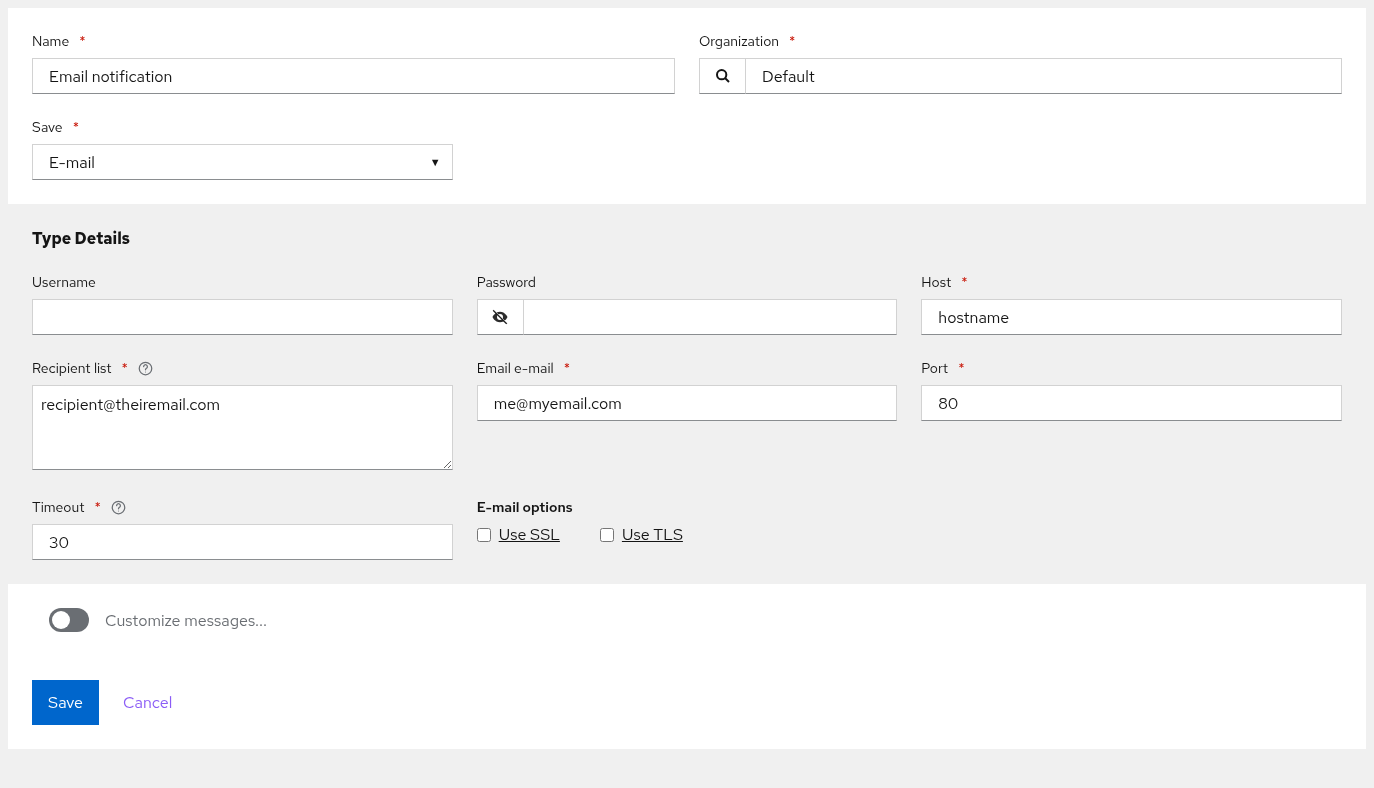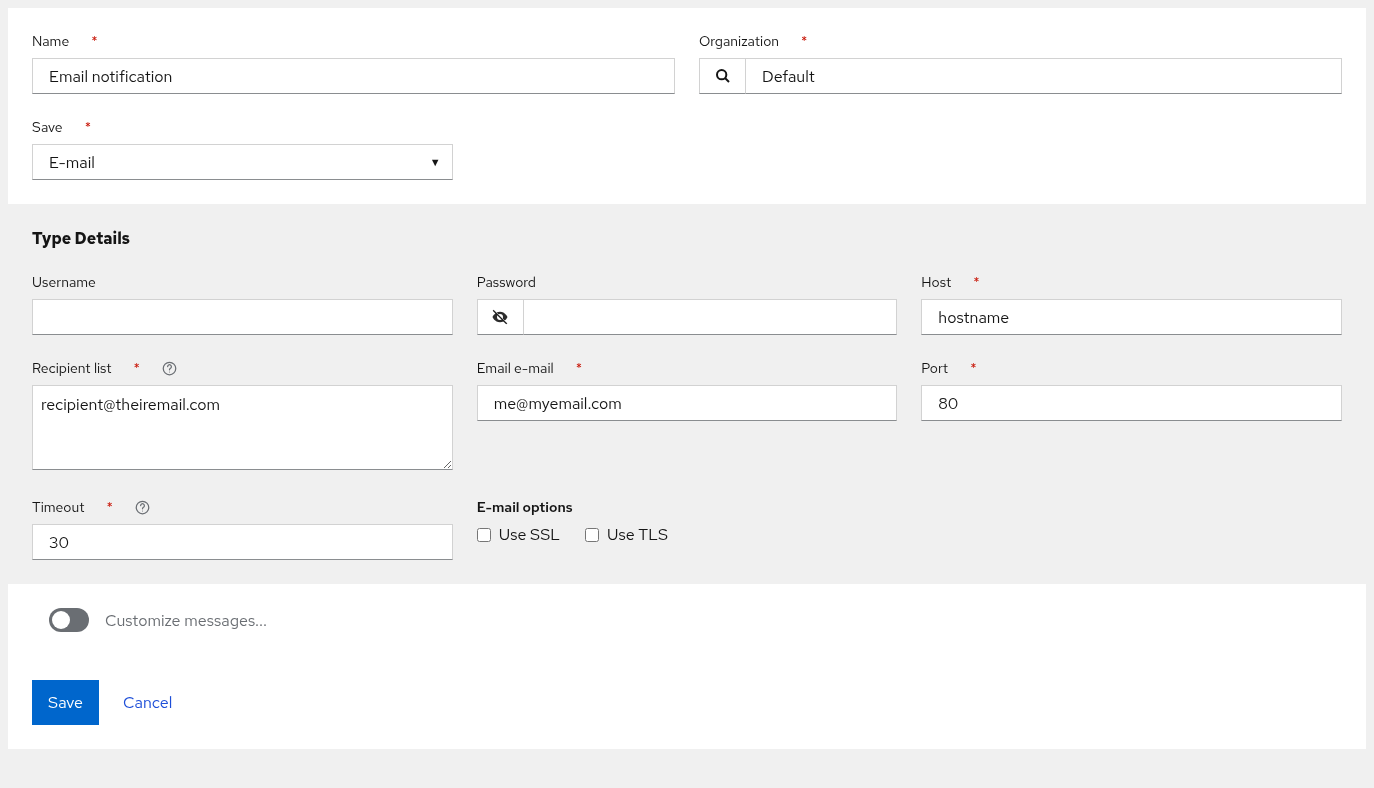--- a/index.html
+++ b/index.html
@@ -27,21 +27,21 @@
     gap: 24px;
     margin-bottom: 24px;
   }
   .col {
     flex: 1;
     min-width: 0;
   }
   .field-label {
     display: flex;
     align-items: center;
-    gap: 22px;
+    gap: 10px;
     font-size: 14px;
     color: #151515;
     margin-bottom: 8px;
   }
   .req {
     color: #c9190b;
     font-size: 14px;
   }
   .input {
     width: 100%;
@@ -105,23 +105,24 @@
   .help-icon {
     display: inline-flex;
     align-items: center;
     justify-content: center;
     width: 16px;
     height: 16px;
     color: #6a6e73;
   }
   .checkbox-row {
     display: flex;
-    gap: 25px;
+    gap: 40px;
     align-items: center;
     margin-top: 8px;
+    text-decoration: underline;
   }
   .checkbox-item {
     display: flex;
     align-items: center;
     gap: 8px;
     font-size: 16px;
   }
   .checkbox-item input[type="checkbox"] {
     width: 14px;
     height: 14px;
@@ -164,21 +165,21 @@
     color: #fff;
     border: none;
     padding: 12px 16px;
     font-size: 16px;
     cursor: pointer;
     font-family: inherit;
   }
   .btn-link {
     background: none;
     border: none;
-    color: #1d4ed8;
+    color: #8b5cf6;
     font-size: 16px;
     cursor: pointer;
     font-family: inherit;
   }
   svg {
     display: block;
   }
 </style>
 </head>
 <body>

